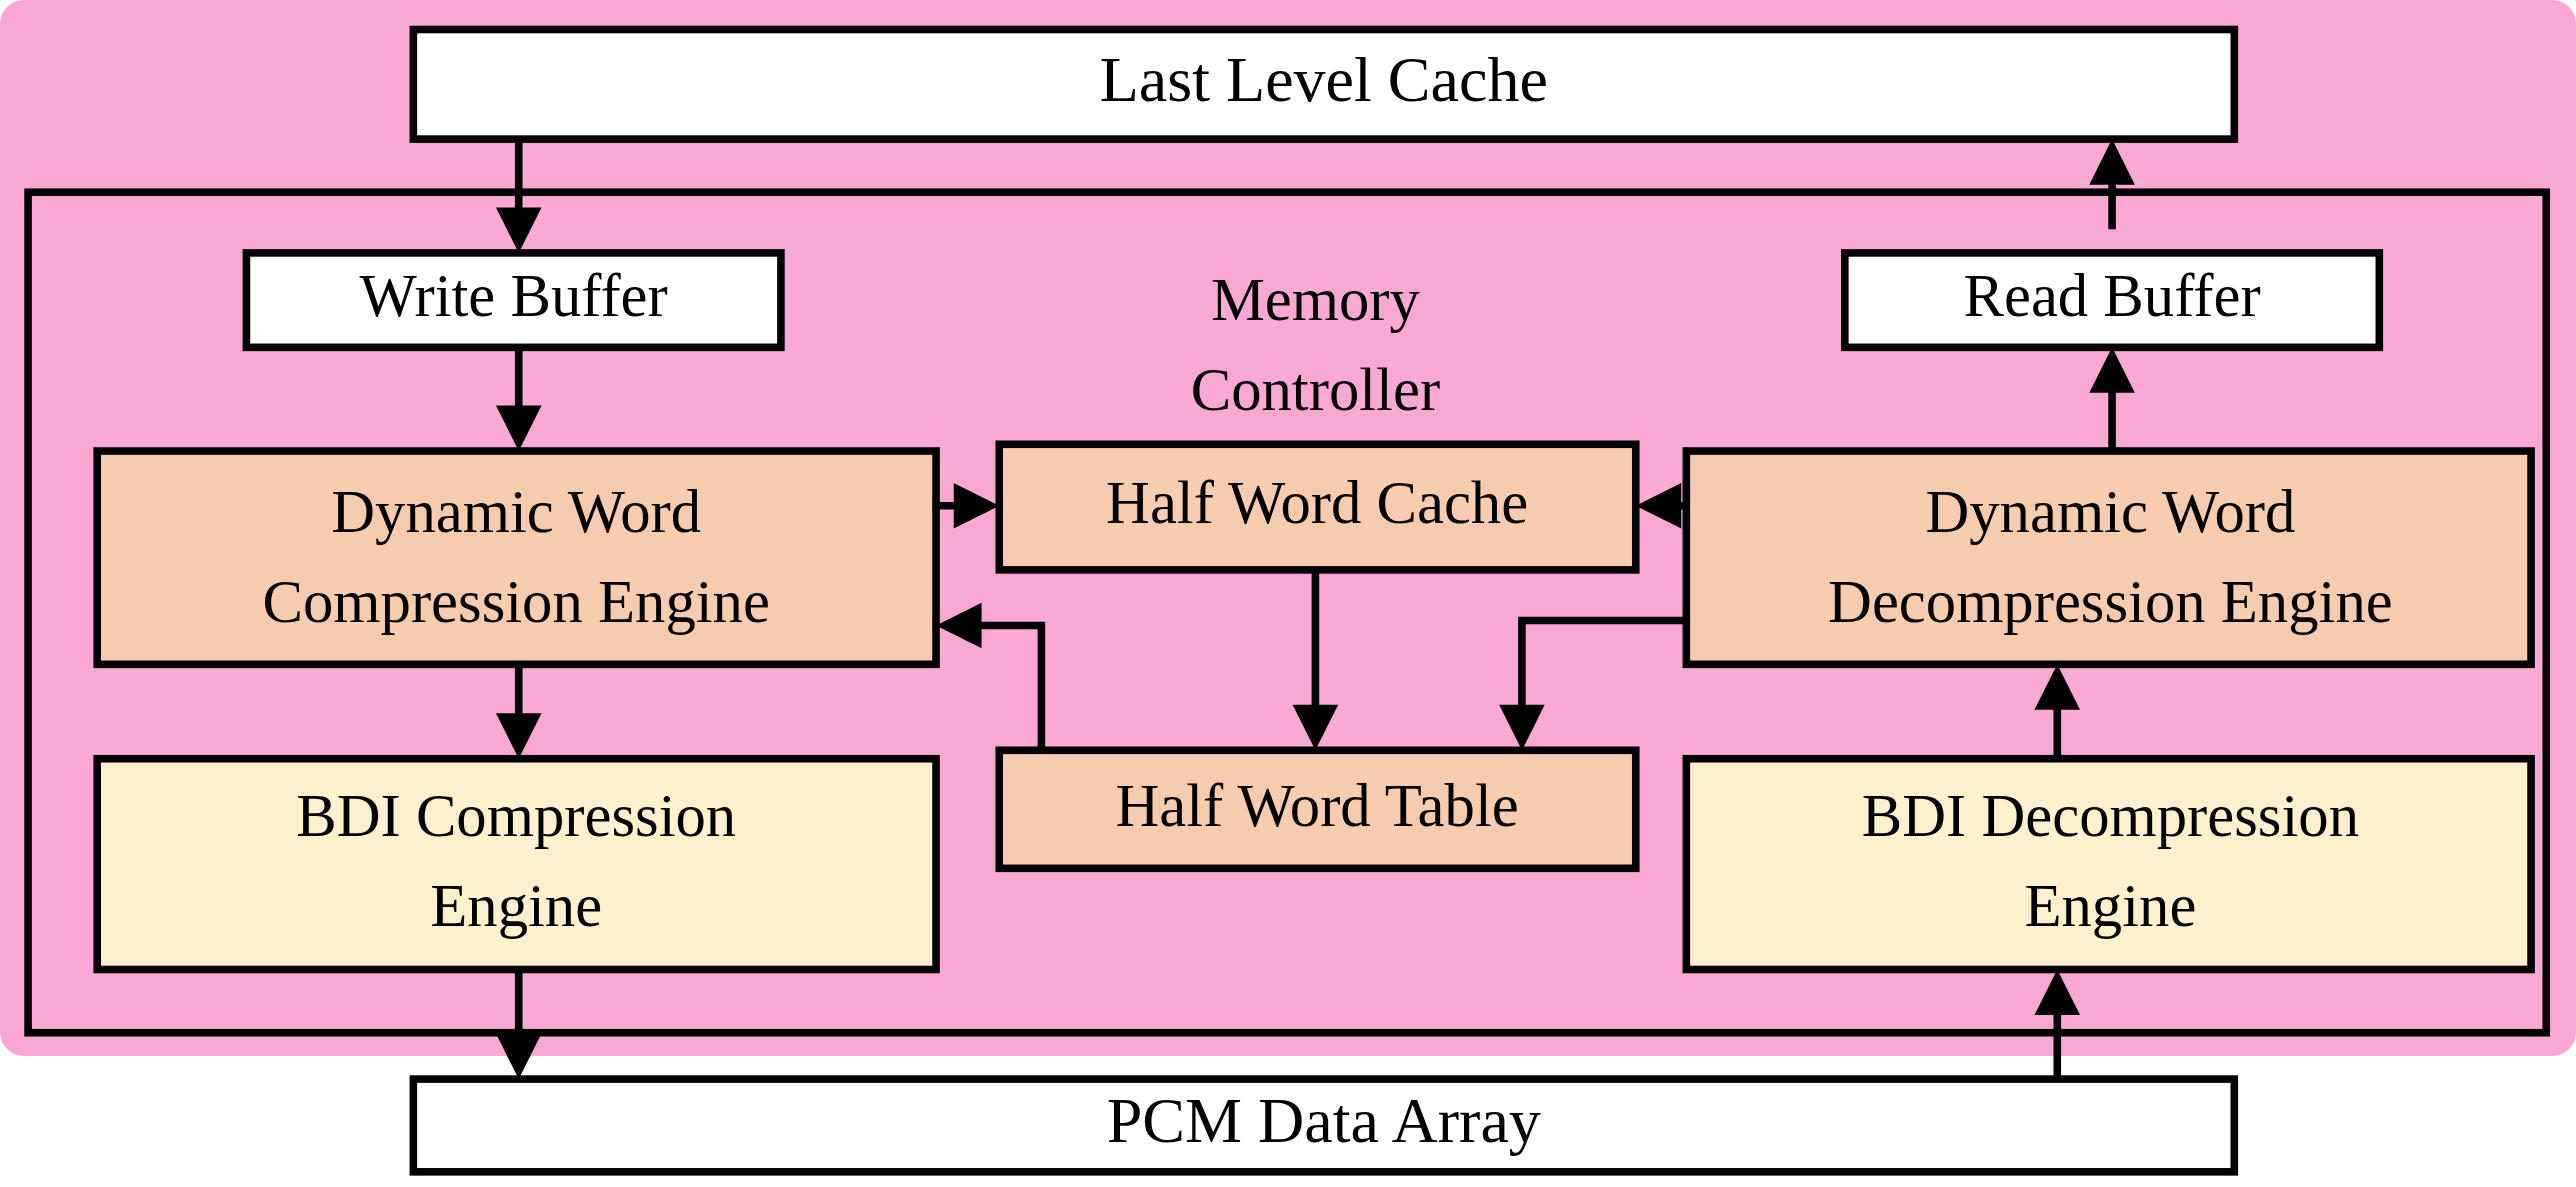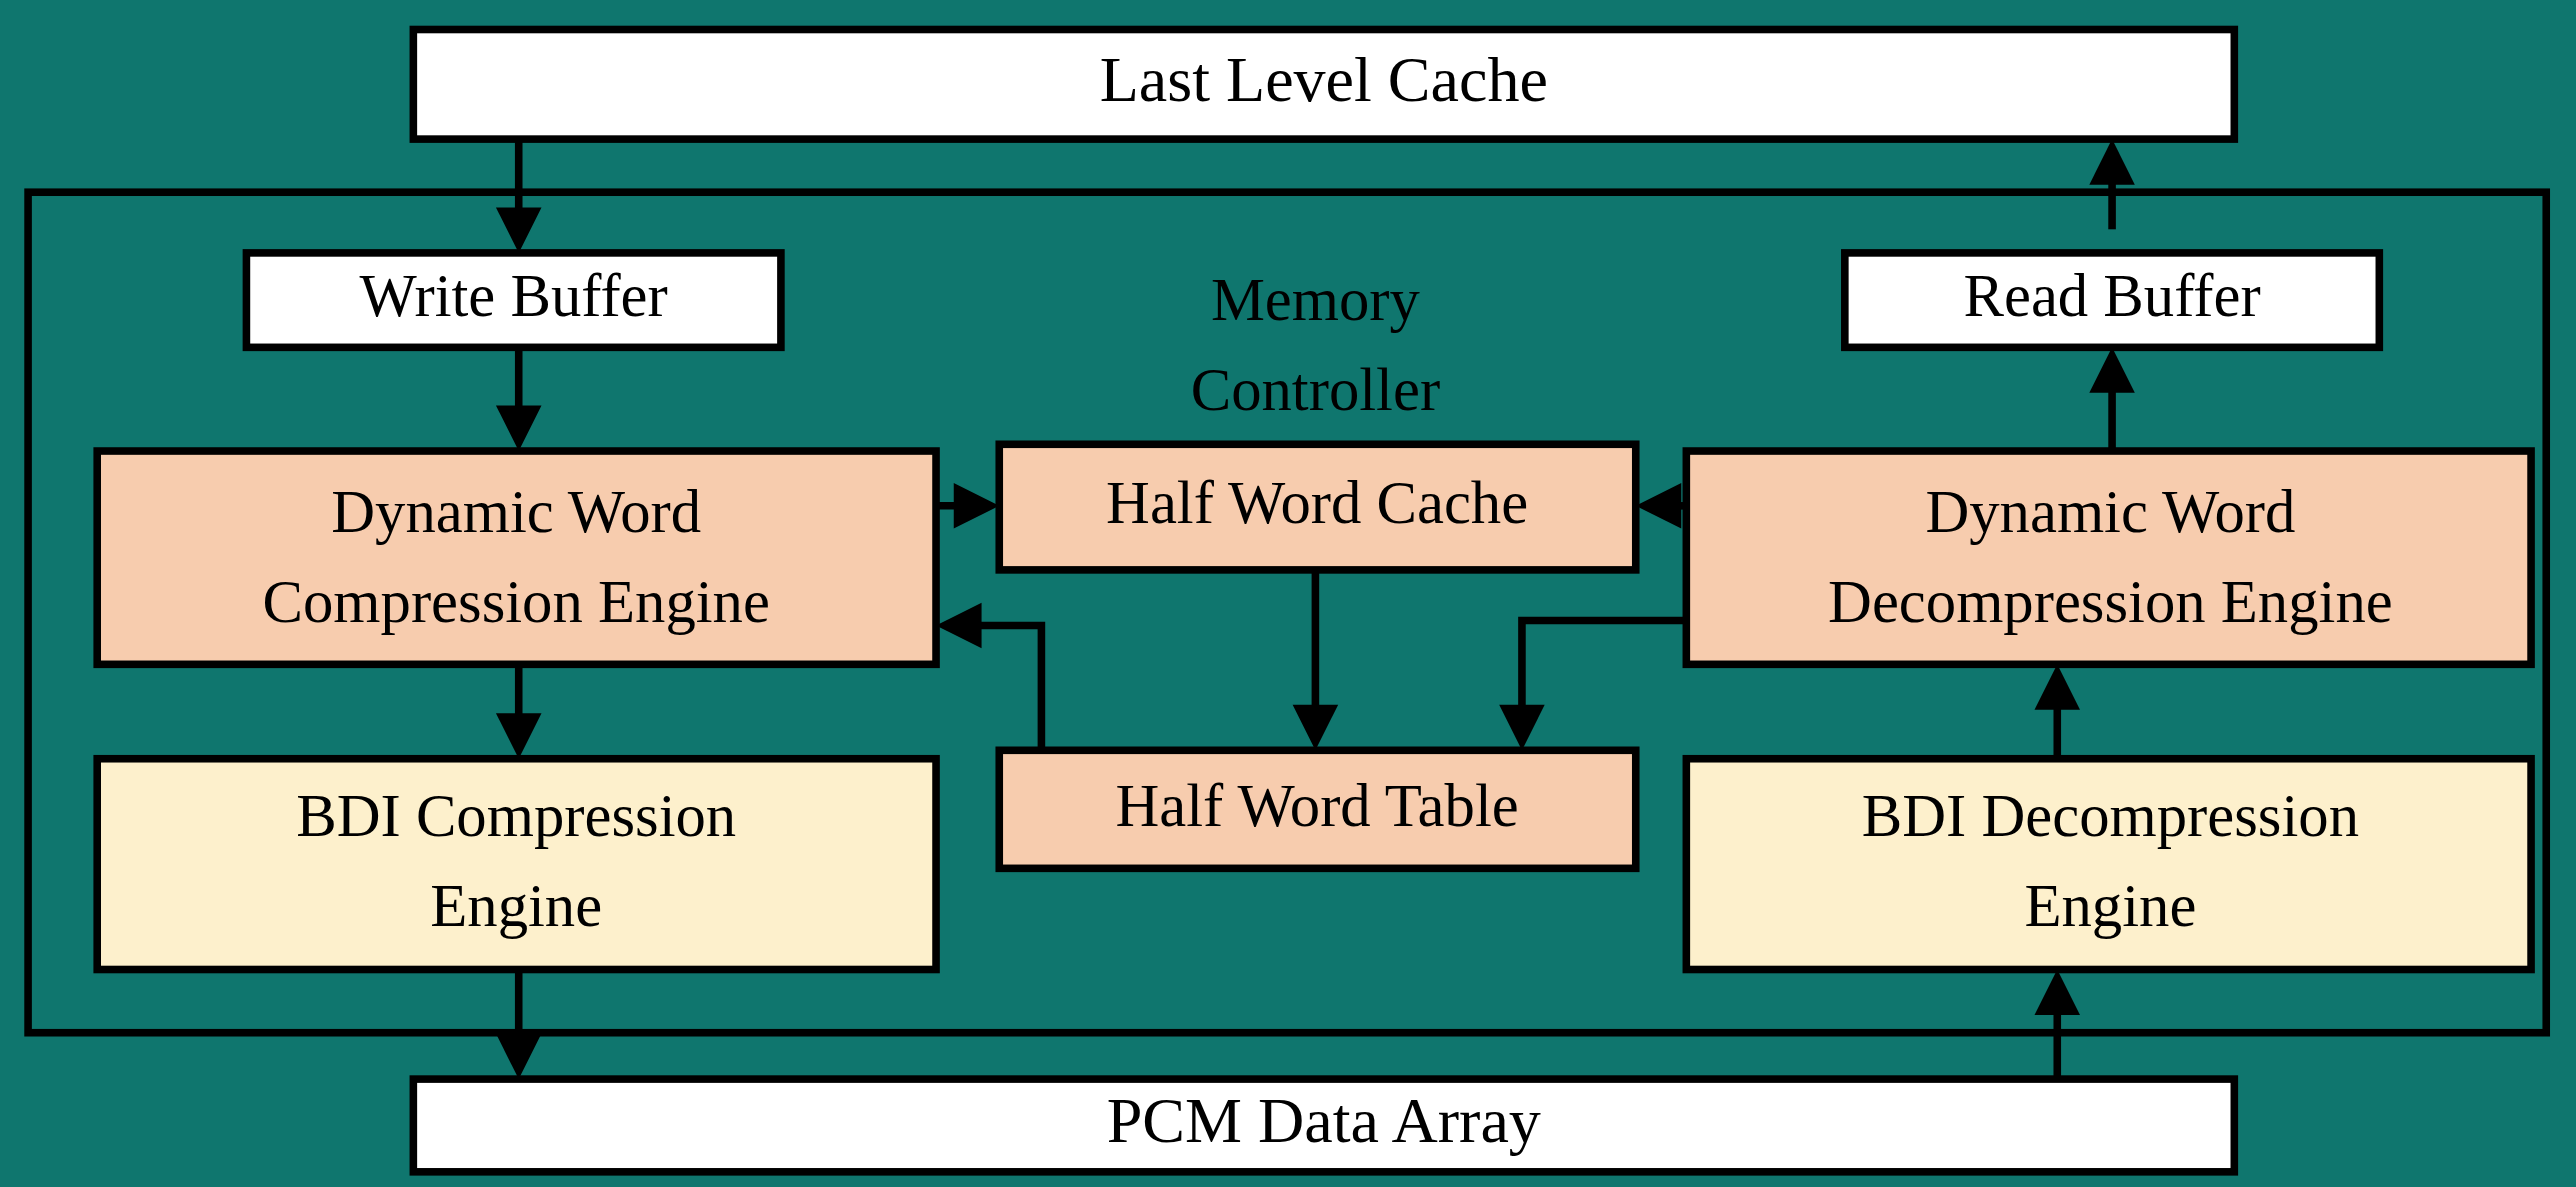--- a/index.html
+++ b/index.html
@@ -9,22 +9,23 @@
   }
   body {
     width: 2576px;
     height: 1187px;
     overflow: hidden;
     font-family: "Liberation Serif", "DejaVu Serif", serif;
   }
   #diagram-root {
     position: relative;
     width: 2576px;
-    height: 1187px;
-    background: #0f766e;
+    height: 1056px;
+    background: #f9a8d4;
+    border-radius: 24px;
   }
   svg.diagram {
     position: absolute;
     top: 0;
     left: 0;
     width: 2576px;
     height: 1187px;
     display: block;
   }
   .box-label {

